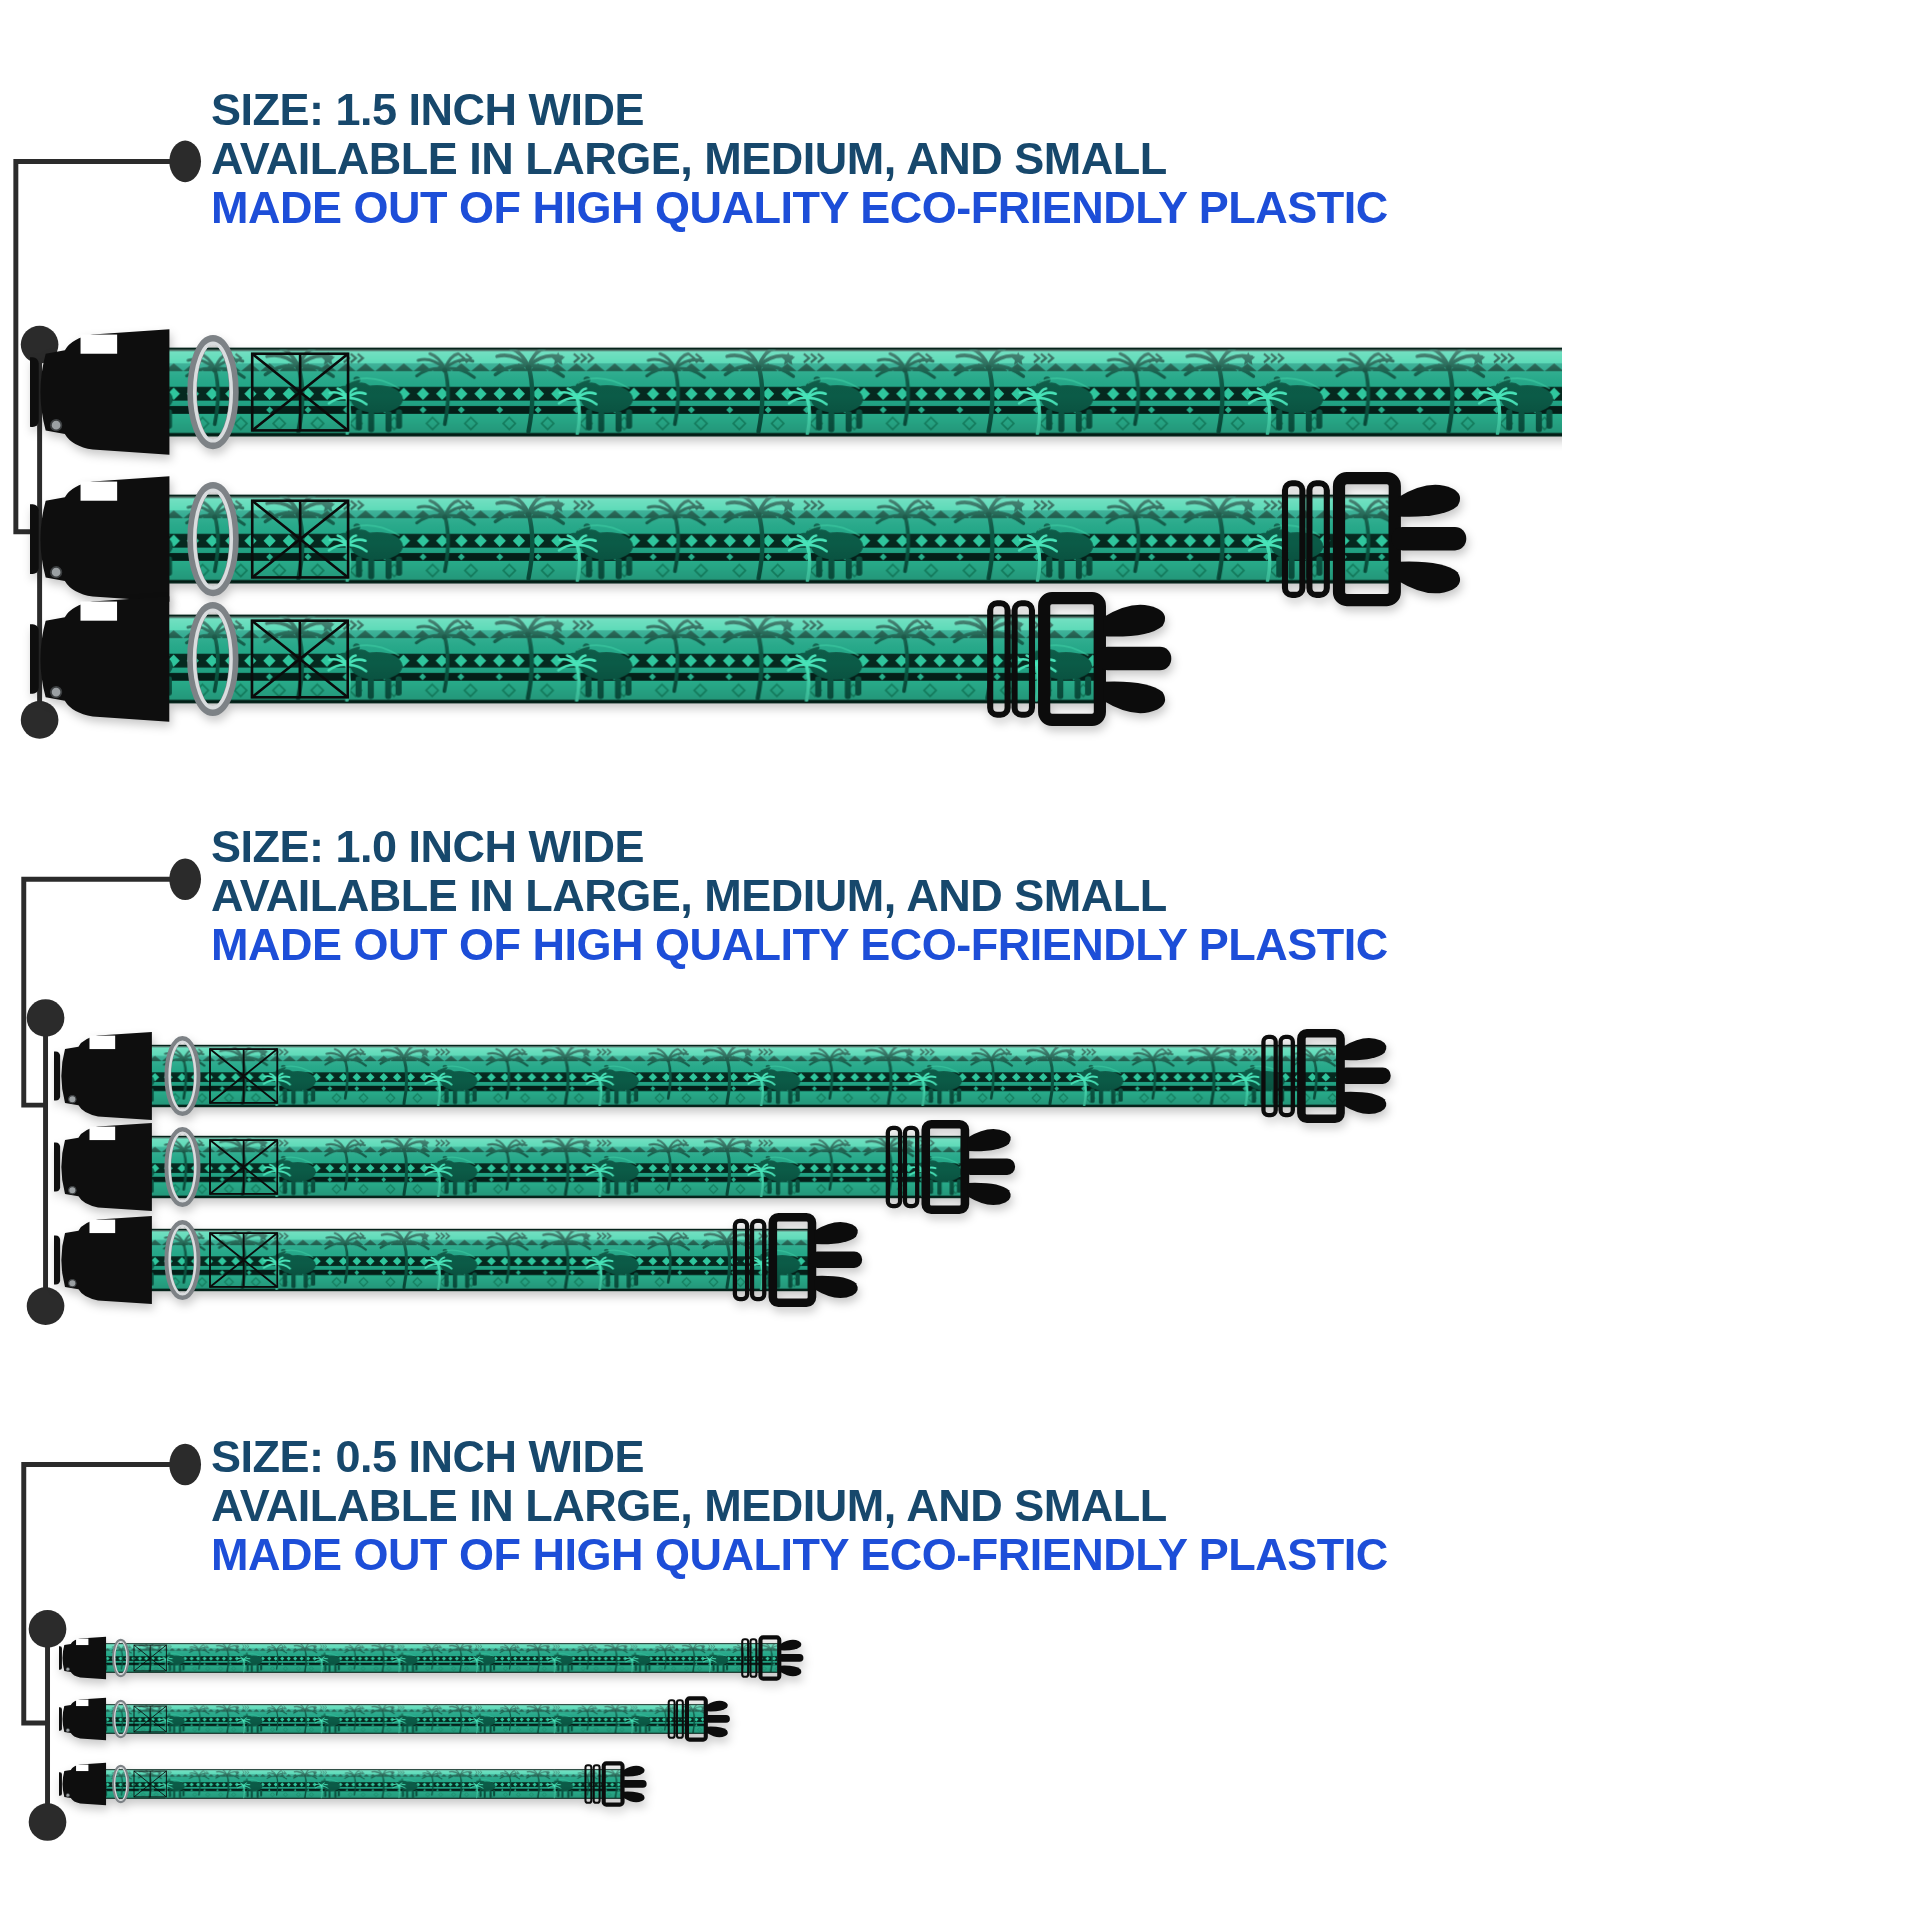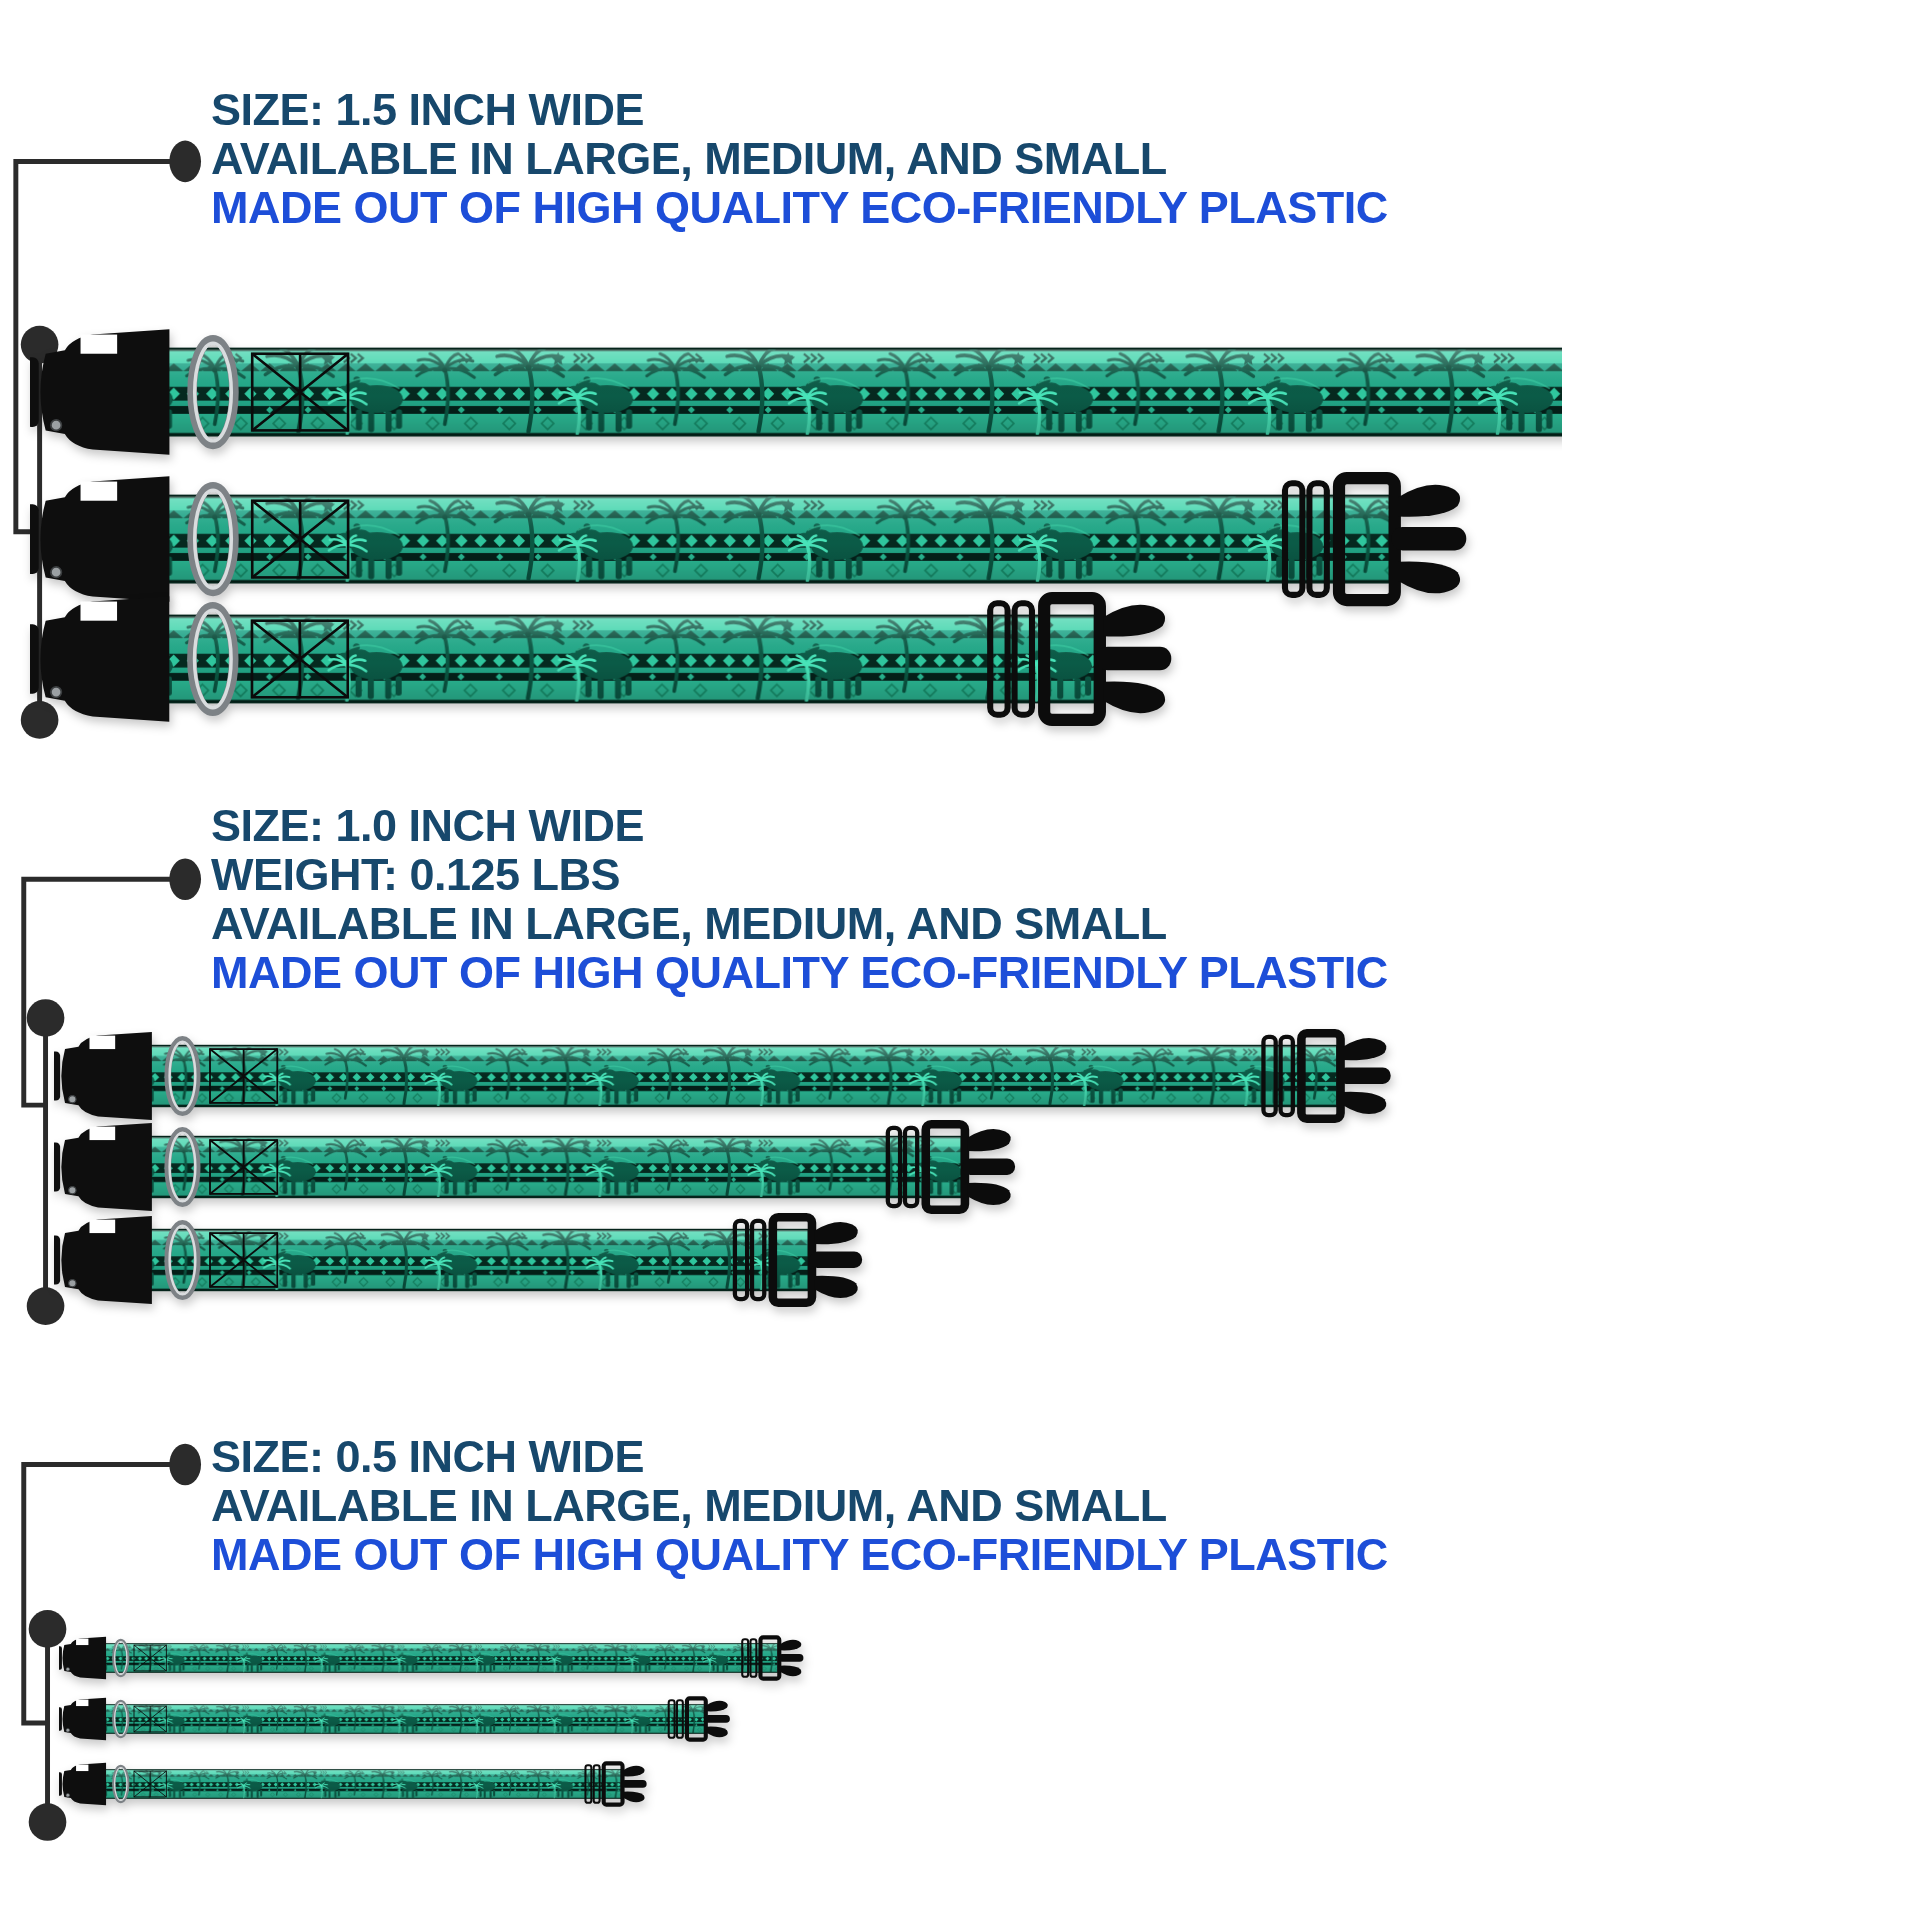--- a/index.html
+++ b/index.html
@@ -4,21 +4,21 @@
 <style>
   html,body{margin:0;padding:0;background:#ffffff;}
   .canvas{position:relative;width:1562px;height:1927px;background:#ffffff;overflow:hidden;
           font-family:"Liberation Sans",sans-serif;}
   
   .specs{position:absolute;left:211px;white-space:nowrap;
          font-weight:bold;font-size:45px;line-height:49px;letter-spacing:-0.5px;color:#17486c;}
   .specs .line{display:block;}
   .specs .accent{color:#1d4ed8;}
   .specs.sec1{top:85px;}
-  .specs.sec2{top:801px;}
+  .specs.sec2{top:822px;}
   .specs.sec3{top:1432px;}
   
   .connectors{position:absolute;left:0;top:0;width:1927px;height:1927px;}
   
   .collar{position:absolute;filter:drop-shadow(2px 5px 5px rgba(0,0,0,.22));}
   .s1c1{left:30px;top:318px;width:1891px;height:149px;}
   .s1c2{left:30px;top:465px;width:1438px;height:149px;}
   .s1c3{left:30px;top:585px;width:1143px;height:149px;}
   .s2c1{left:54px;top:1024px;width:1342px;height:104px;}
   .s2c2{left:54px;top:1115px;width:965px;height:104px;}
@@ -159,21 +159,20 @@
   </svg>
 
   <div class="specs sec1">
     <span class="line">SIZE: 1.5 INCH WIDE</span>
     <span class="line">AVAILABLE IN LARGE, MEDIUM, AND SMALL</span>
     <span class="line accent">MADE OUT OF HIGH QUALITY ECO-FRIENDLY PLASTIC</span>
   </div>
 
   <div class="specs sec2">
     <span class="line">SIZE: 1.0 INCH WIDE</span>
-    <span class="line">WEIGHT: 0.125 LBS</span>
     <span class="line">AVAILABLE IN LARGE, MEDIUM, AND SMALL</span>
     <span class="line accent">MADE OUT OF HIGH QUALITY ECO-FRIENDLY PLASTIC</span>
   </div>
 
   <div class="specs sec3">
     <span class="line">SIZE: 0.5 INCH WIDE</span>
     <span class="line">AVAILABLE IN LARGE, MEDIUM, AND SMALL</span>
     <span class="line accent">MADE OUT OF HIGH QUALITY ECO-FRIENDLY PLASTIC</span>
   </div>
 

